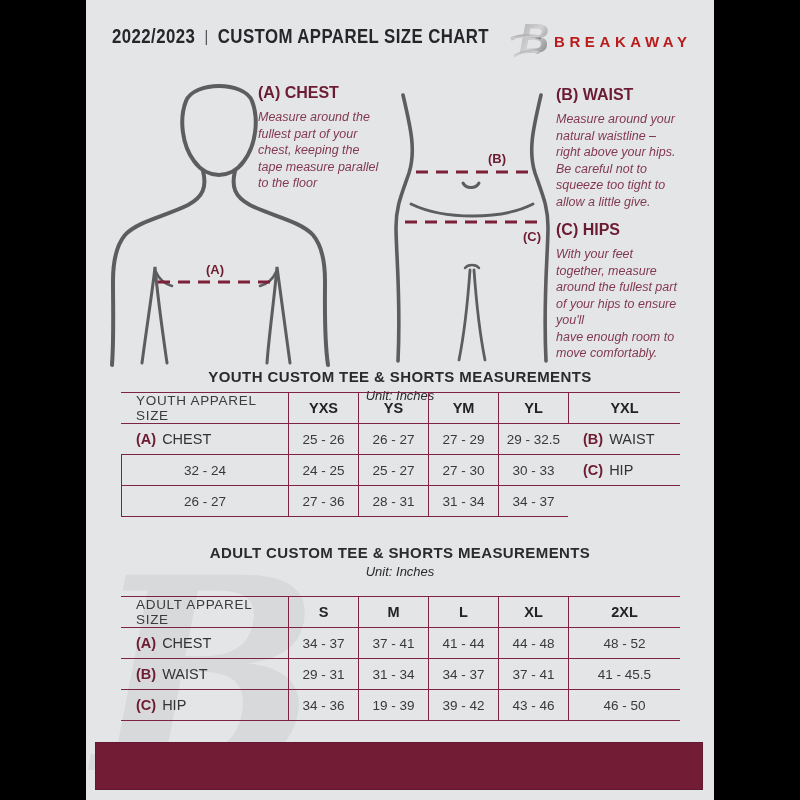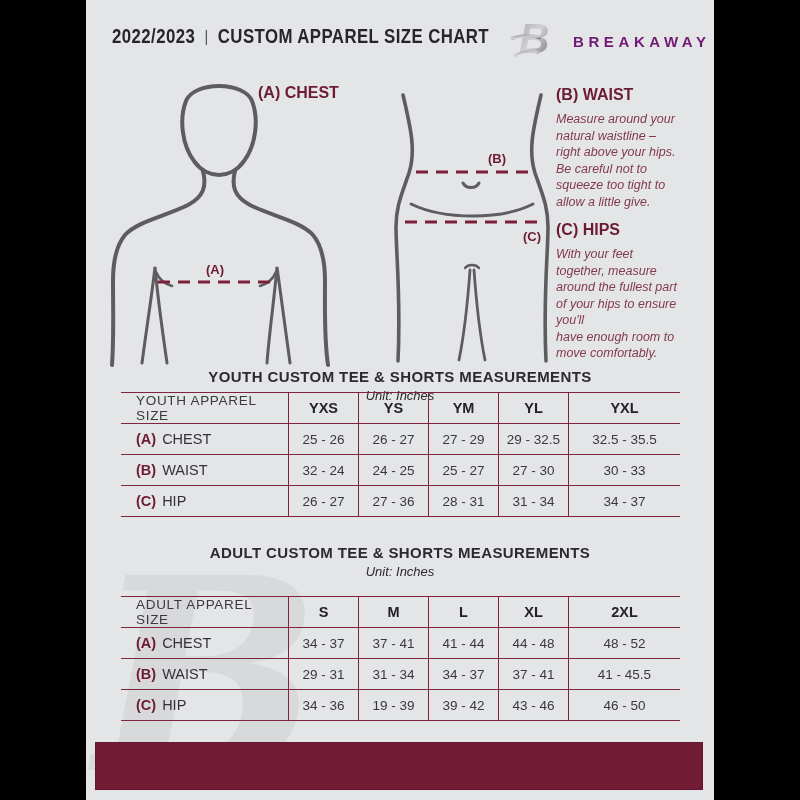--- a/index.html
+++ b/index.html
@@ -7,22 +7,22 @@
        font-family:"Liberation Sans",sans-serif;overflow:hidden;}
   .doc{position:absolute;left:86px;top:0;width:628px;height:800px;
        background:#e4e5e7;overflow:hidden;}
 
   
   .hdr-left{position:absolute;left:26px;top:25px;display:flex;align-items:center;gap:11px;
             color:#26262a;font-weight:bold;font-size:20px;letter-spacing:.5px;white-space:nowrap;
             transform:scaleX(.84);transform-origin:left center;}
   .hdr-left .divider{font-weight:400;color:#4c4c52;font-size:17px;}
   .logo{position:absolute;left:424px;top:13px;}
-  .brand{position:absolute;left:487px;top:33px;font-size:15px;font-weight:bold;
-         letter-spacing:4.6px;color:#701a75;}
+  .brand{position:absolute;left:468px;top:33px;font-size:15px;font-weight:bold;
+         letter-spacing:4.6px;color:#b91c1c;}
 
   
   .guide{position:absolute;z-index:1;}
   .guide-h{font-size:16px;font-weight:bold;color:#6b1c33;}
   .guide-p{margin-top:7px;font-size:12.5px;line-height:16.5px;color:#82394f;
            font-style:italic;white-space:pre-line;}
   #guide-a{left:172px;top:84px;width:150px;}
   #guide-b{left:470px;top:86px;width:155px;}
   #guide-c{left:470px;top:221px;width:158px;}
 
@@ -110,20 +110,25 @@
       <path d="M79,175 C82,171 90,171 93,175" stroke-width="2.4"></path>
     </g>
     <line x1="30" y1="79" x2="147" y2="79" stroke="#7c1f38" stroke-width="3.2" stroke-dasharray="12 8"></line>
     <line x1="19" y1="129" x2="159" y2="129" stroke="#7c1f38" stroke-width="3.2" stroke-dasharray="12 8"></line>
     <text x="111" y="70" text-anchor="middle" font-size="13" font-weight="bold" fill="#6d1b31">(B)</text>
     <text x="146" y="148" text-anchor="middle" font-size="13" font-weight="bold" fill="#6d1b31">(C)</text>
   </svg>
 
   <div id="guide-a" class="guide">
     <div class="guide-h">(A) CHEST</div>
+    <div class="guide-p">Measure around the
+fullest part of your
+chest, keeping the
+tape measure parallel
+to the floor</div>
   </div>
   <div id="guide-c" class="guide">
     <div class="guide-h">(C) HIPS</div>
     <div class="guide-p">With your feet
 together, measure
 around the fullest part
 of your hips to ensure
 you'll
 have enough room to
 move comfortably.</div>
@@ -154,21 +159,20 @@
     <div class="cell hrow size vline">YXL</div>
 
     <div class="cell first rowcell">
       <span class="pfx">(A)</span>
       <span>CHEST</span>
     </div>
     <div class="cell vline">25 - 26</div>
     <div class="cell vline">26 - 27</div>
     <div class="cell vline">27 - 29</div>
     <div class="cell vline">29 - 32.5</div>
-    <div class="cell vline">32.5 - 35.5</div>
 
     <div class="cell first rowcell">
       <span class="pfx">(B)</span>
       <span>WAIST</span>
     </div>
     <div class="cell vline">32 - 24</div>
     <div class="cell vline">24 - 25</div>
     <div class="cell vline">25 - 27</div>
     <div class="cell vline">27 - 30</div>
     <div class="cell vline">30 - 33</div>

